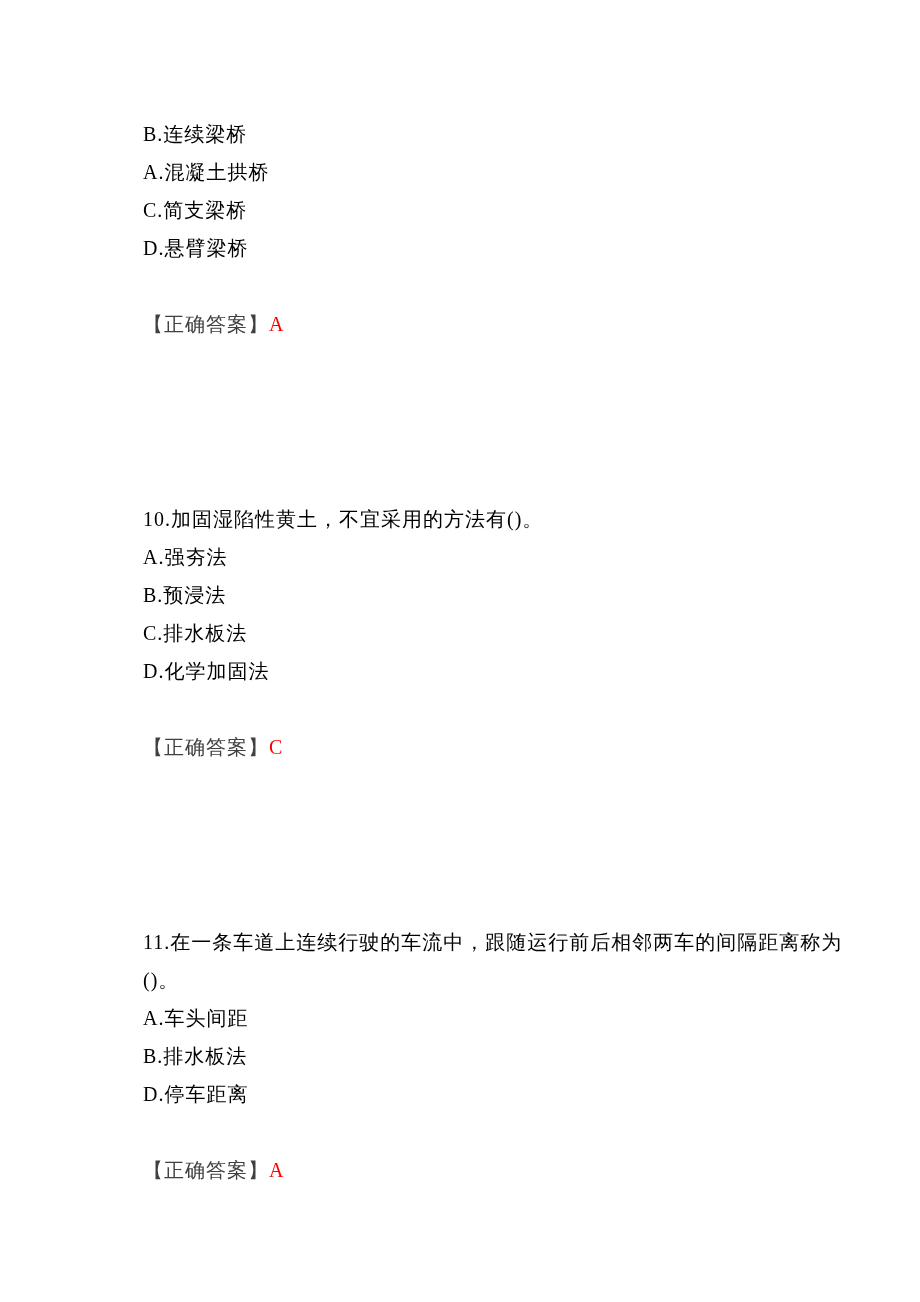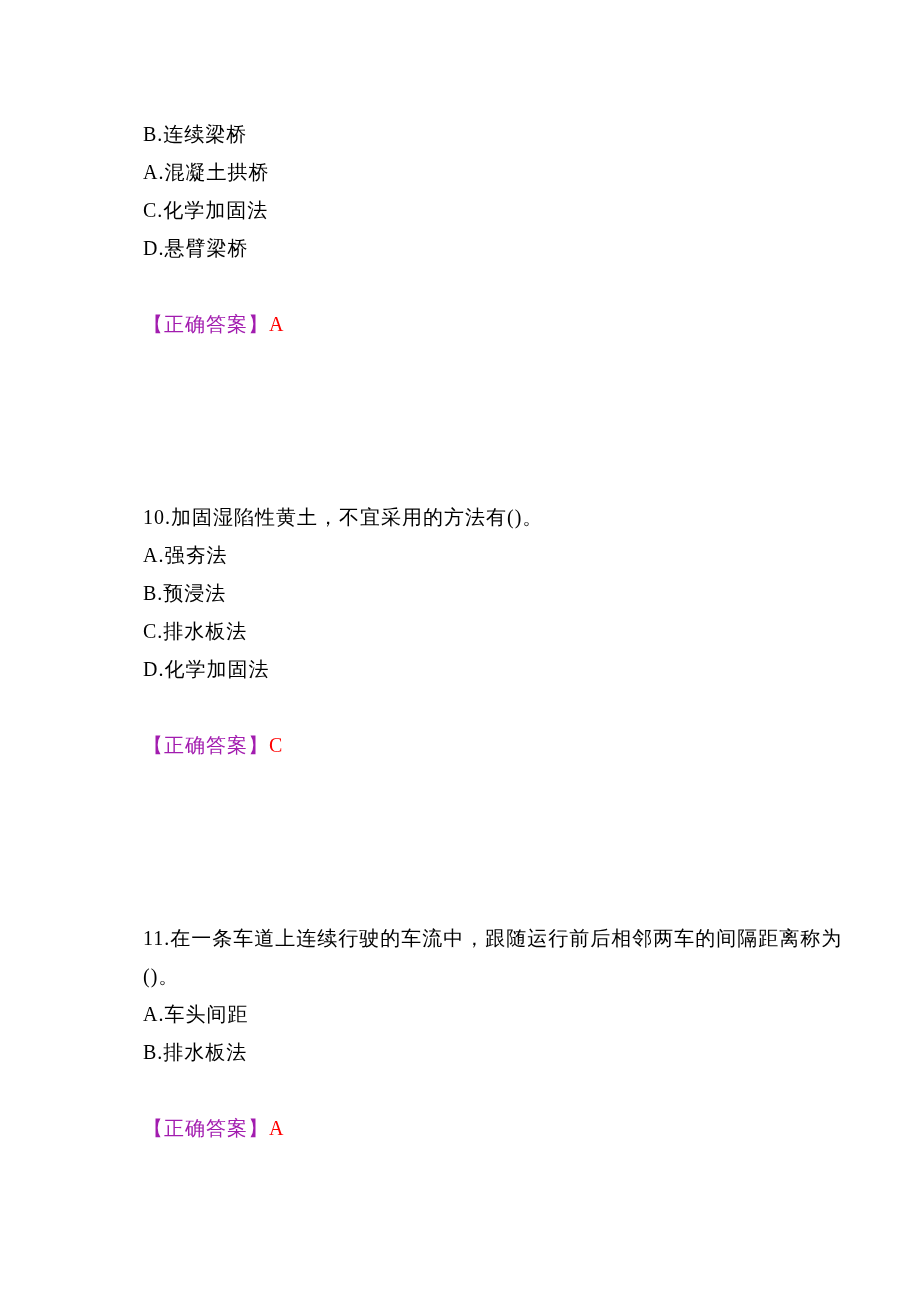--- a/index.html
+++ b/index.html
@@ -29,33 +29,34 @@
       letter-spacing: 1px;
     }
     .option {
       letter-spacing: 1px;
     }
     .answer-block {
       margin-top: 38px;
       letter-spacing: 1px;
     }
     .answer-label {
-      color: #a21caf;
+      color: #404040;
+      font-family: Liberation Mono, monospace;
     }
     .answer-value {
       color: #ff0000;
     }
   </style>
 </head>
 <body>
 
 <div class="question-block">
   <div class="option">B.连续梁桥</div>
   <div class="option">A.混凝土拱桥</div>
-  <div class="option">C.化学加固法</div>
+  <div class="option">C.简支梁桥</div>
   <div class="option">D.悬臂梁桥</div>
   <div class="answer-block">
     <span class="answer-label">【正确答案】</span><span class="answer-value">A</span>
   </div>
 </div>
 
 <div class="question-block">
   <div class="question-text">
     <span>10.</span><span>加固湿陷性黄土，不宜采用的方法有()。</span>
   </div>
@@ -67,16 +68,17 @@
     <span class="answer-label">【正确答案】</span><span class="answer-value">C</span>
   </div>
 </div>
 
 <div class="question-block">
   <div class="question-text">
     <span>11.</span><span>在一条车道上连续行驶的车流中，跟随运行前后相邻两车的间隔距离称为()。</span>
   </div>
   <div class="option">A.车头间距</div>
   <div class="option">B.排水板法</div>
+  <div class="option">D.停车距离</div>
   <div class="answer-block">
     <span class="answer-label">【正确答案】</span><span class="answer-value">A</span>
   </div>
 </div>
 
 </body></html>

